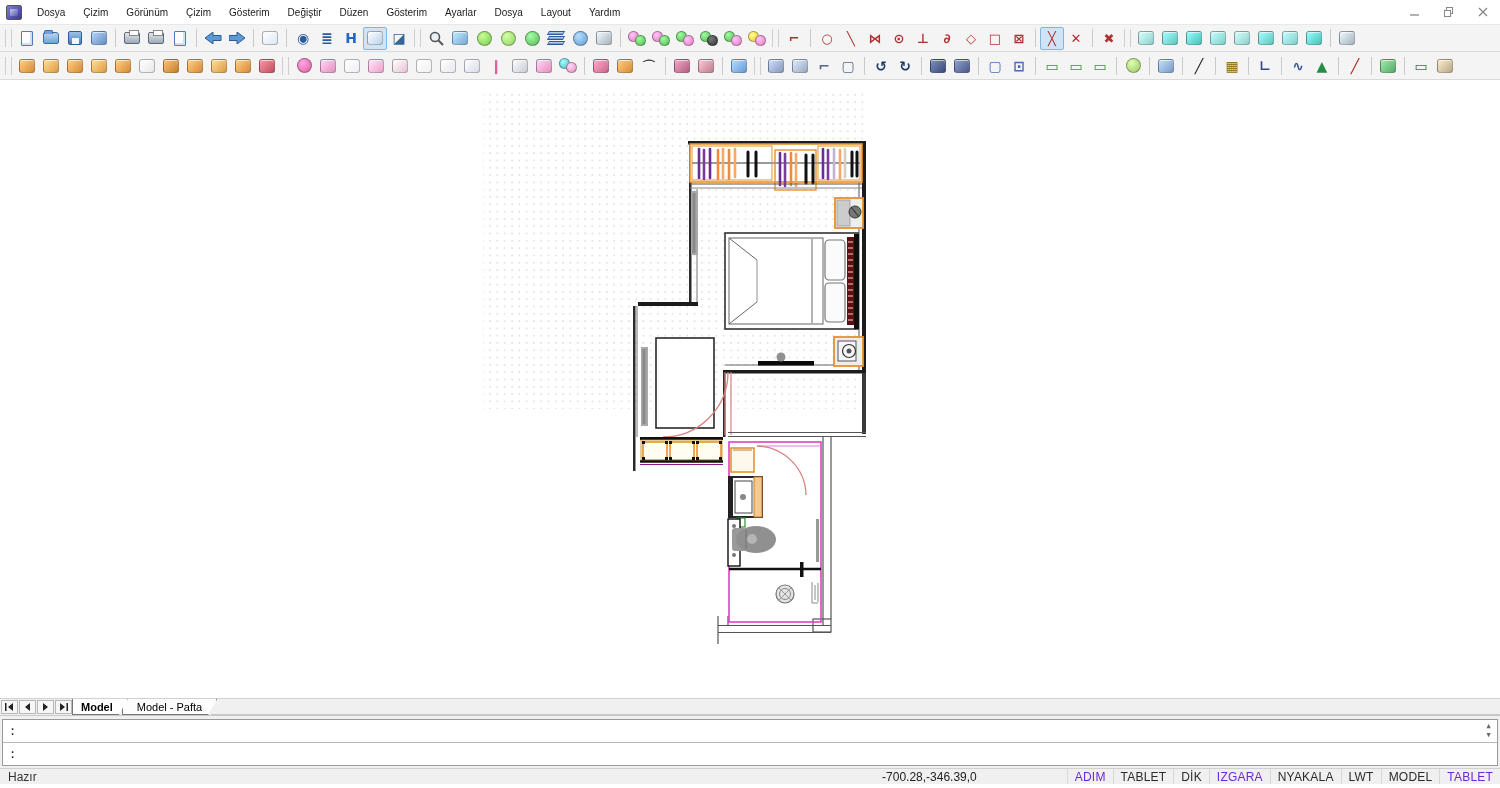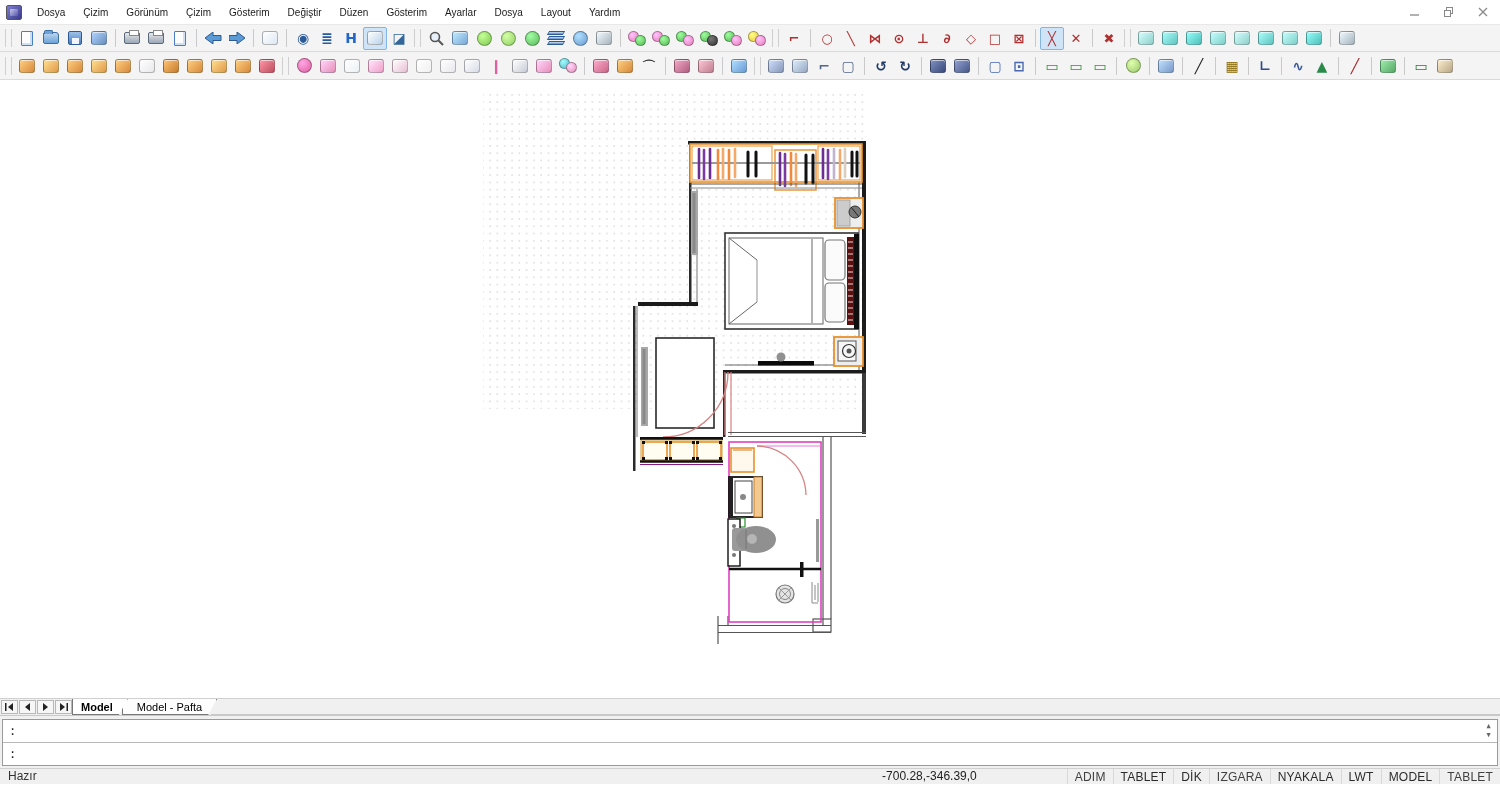--- a/index.html
+++ b/index.html
@@ -89,27 +89,27 @@
     display:flex; flex-direction:column; }
   .cmdline { flex:1; display:flex; align-items:center; font-family:"DejaVu Sans Mono", monospace;
     font-size:12px; color:#222; padding-left:6px; position:relative; }
   .cmdline.hist { border-bottom:1px solid #b8b8b8; }
   .cmd-scroll { position:absolute; right:1px; top:1px; bottom:1px; width:15px;
     display:flex; flex-direction:column; justify-content:space-between;
     align-items:center; color:#666; font-size:7px; line-height:1; padding:2px 0; }
 
   
   .statusbar { height:16px; background:#f0f0f0; border-top:1px solid #d0d0d0;
-    display:flex; align-items:flex-start; font-size:12px; color:#333; }
+    display:flex; align-items:center; font-size:12px; color:#333; }
   .status-ready { padding-left:8px; flex:0 0 auto; }
   .status-coords { margin-left:auto; color:#222; }
   .toggles { display:flex; align-items:center; margin-left:90px; height:100%; }
   .toggle { padding:0 7px; height:100%; display:flex; align-items:center;
     border-left:1px solid #d8d8d8; font-size:12px; letter-spacing:.2px; }
-  .toggle.on { color:#2b2b2b; } .toggle.off { color:#404040; }
+  .toggle.on { color:#2b2b2b; } .toggle.off { color:#6d28d9; }
 </style>
 </head>
 <body>
 
 <div class="menubar">
   <div class="appicon"></div>
   <div id="menu-items" style="display:flex;">
       <div class="menu-item">Dosya</div>
       <div class="menu-item">Çizim</div>
       <div class="menu-item">Görünüm</div>

